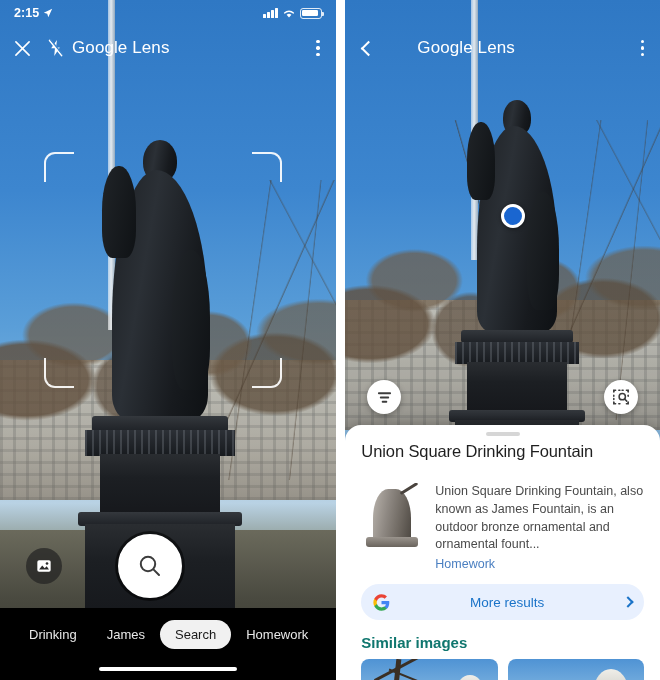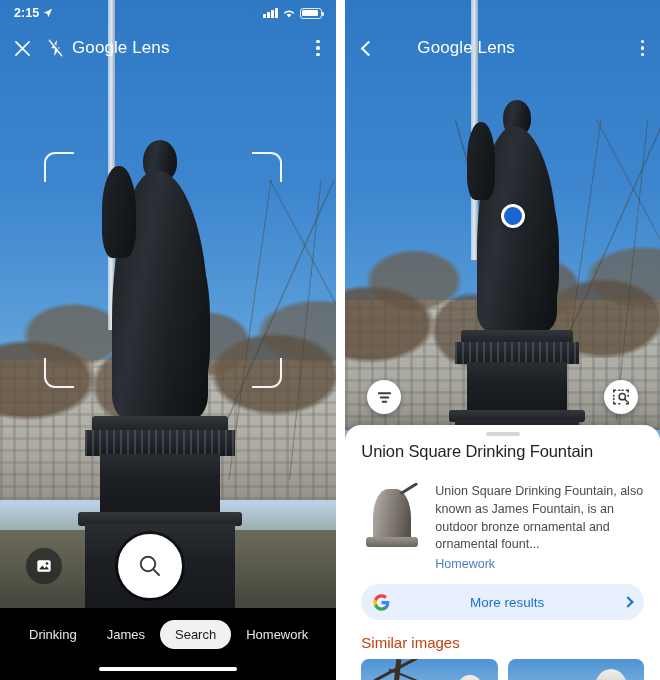--- a/index.html
+++ b/index.html
@@ -211,21 +211,21 @@
     margin-top:12px; height:36px; border-radius:18px; background:#e8f0fe;
     display:flex; align-items:center; padding:6px 12px; position:relative;
   }
   .more-results .label {
     flex:1; text-align:center; color:#1a73c8; font-size:13.5px; font-weight:500;
   }
   .glogo { width:17px; height:17px; }
   .chev-r { width:8px; height:8px; border-right:2px solid #1a73c8; border-top:2px solid #1a73c8;
             transform:rotate(45deg); }
 
-  .sim-title { font-size:15px; color:#c2410c; margin:14px 0 8px; font-weight:400; }
+  .sim-title { font-size:15px; color:#0f766e; margin:14px 0 8px; font-weight:700; }
   .sim-row { display:flex; gap:10px; }
   .sim-card { flex:1; height:64px; border-radius:8px; overflow:hidden; position:relative; }
   .sim-sky { position:absolute; inset:0; background:linear-gradient(180deg,#4f93d4,#8fbfe4 70%,#a9cfe8); }
   .sim-dome { position:absolute; border-radius:50% 50% 6% 6%; background:linear-gradient(180deg,#efeee9,#b9b6ac); }
   .sim-tree { position:absolute; background:#3a2f24; }
   .sim-statue { position:absolute; background:#23262a; border-radius:42% 42% 10% 10%; }
 
   .backchev { width:11px; height:11px; border-left:2.2px solid #fff; border-bottom:2.2px solid #fff;
               transform:rotate(45deg); margin-left:4px; }
 </style>

